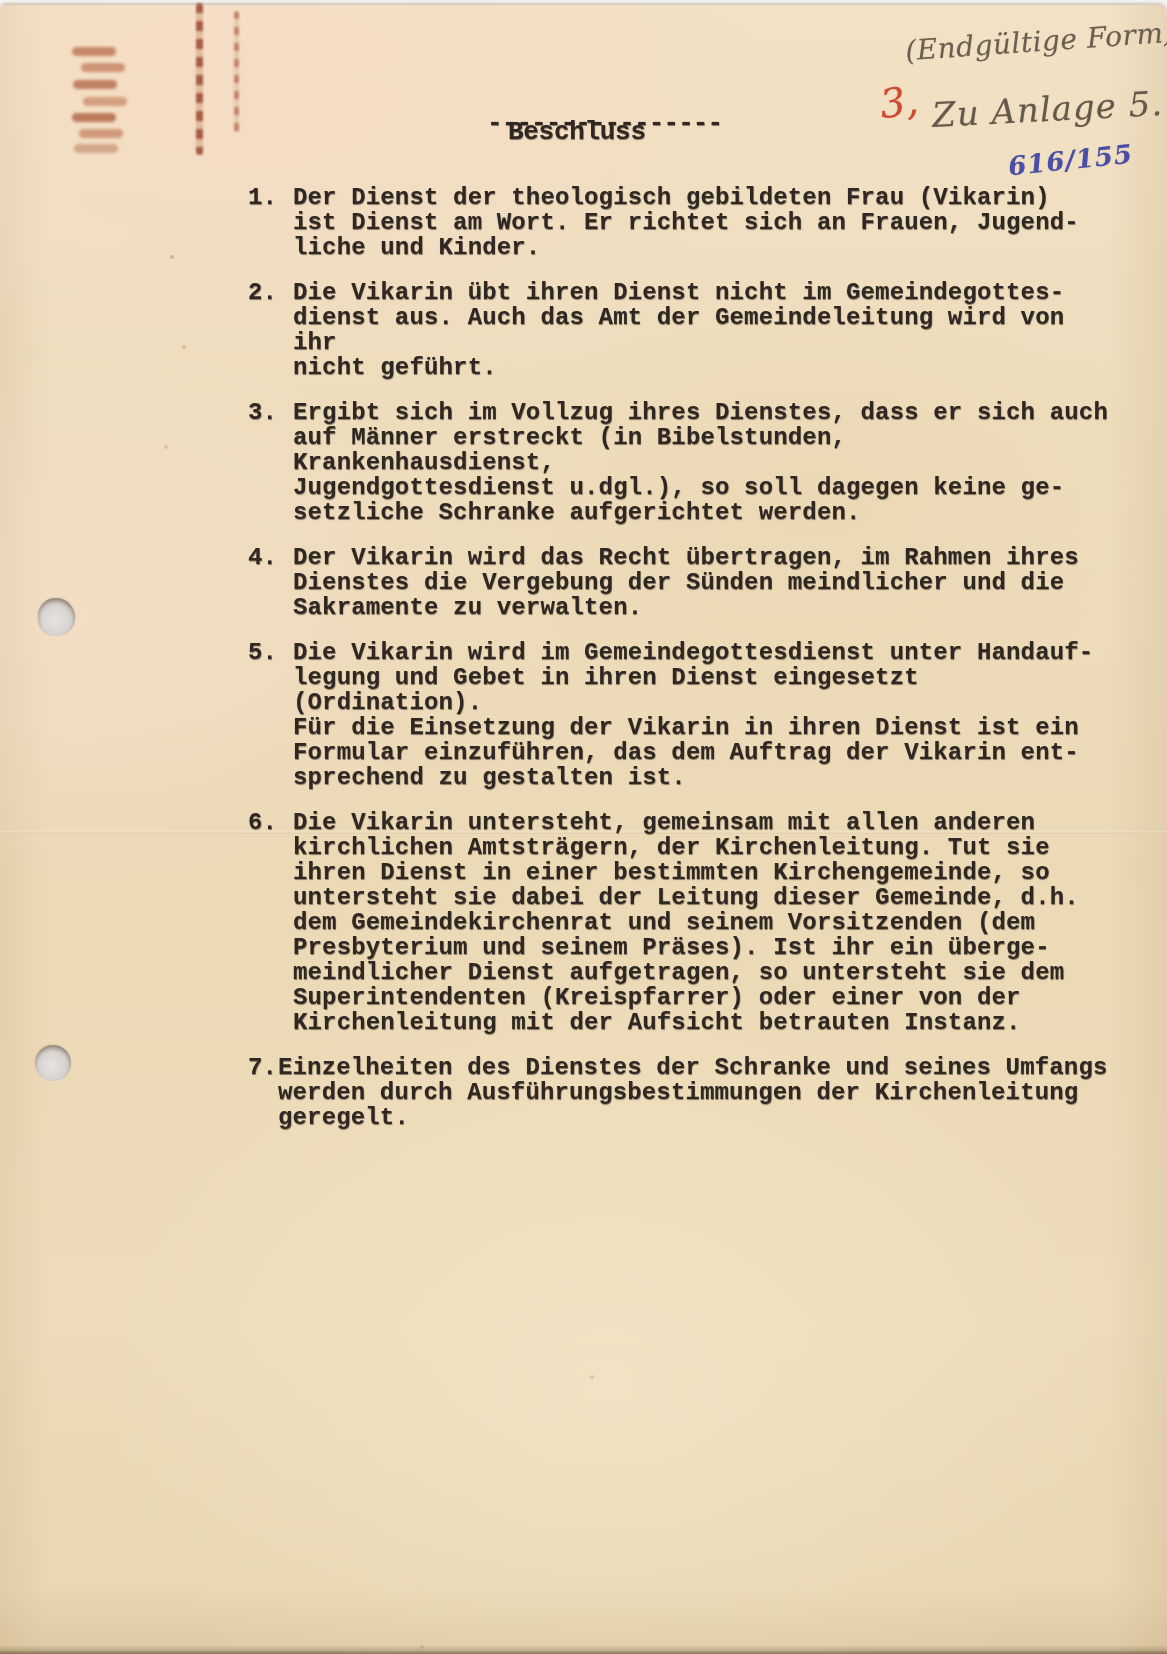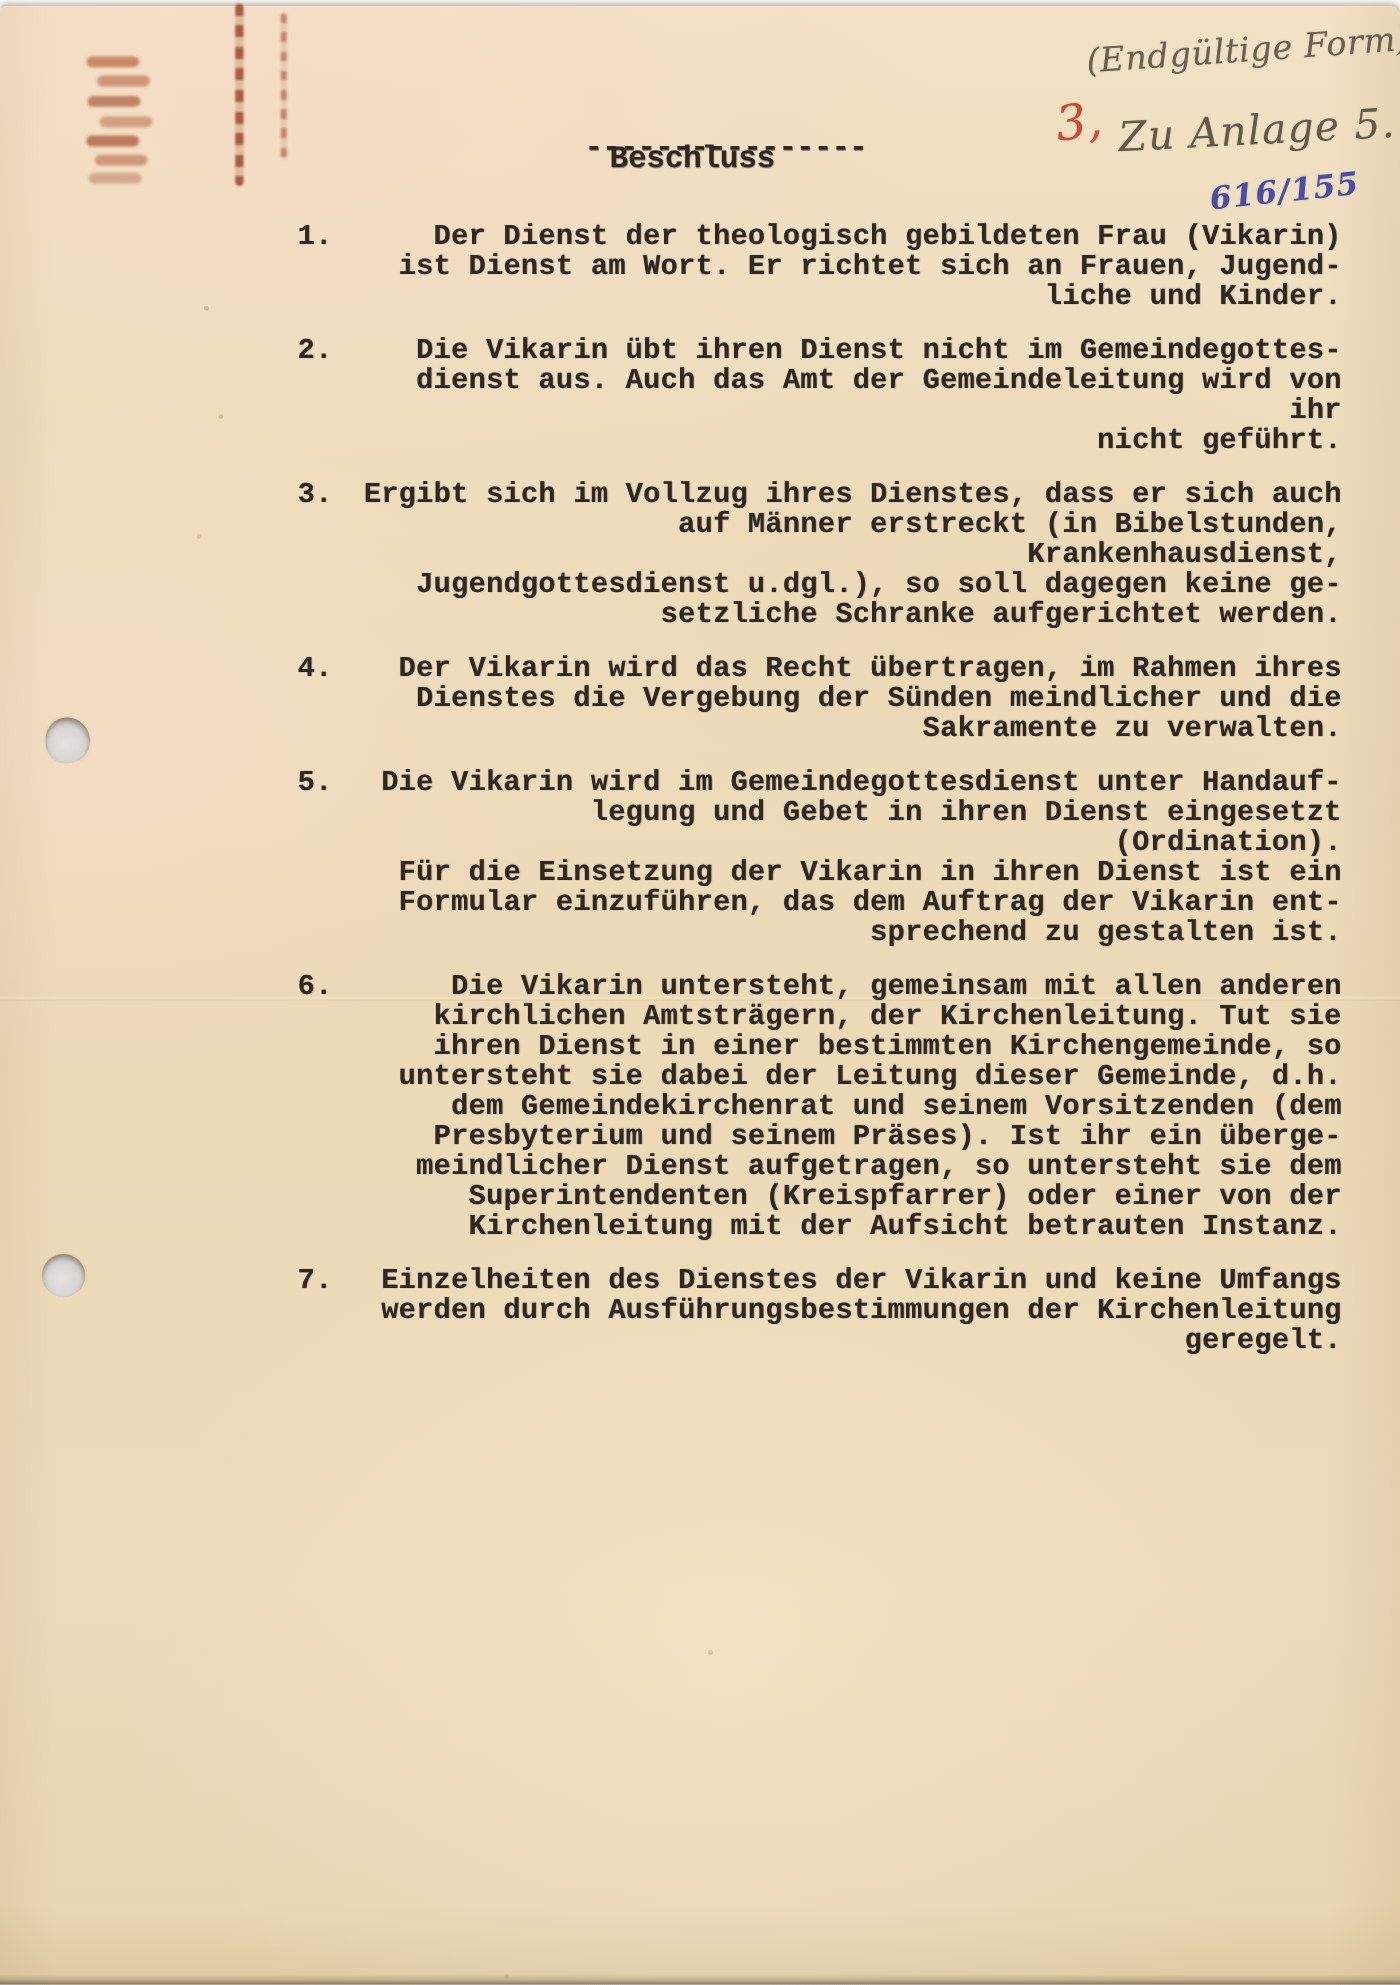--- a/index.html
+++ b/index.html
@@ -71,21 +71,21 @@
     font-family:"Liberation Mono", monospace;font-weight:700;
     color:#2e2722;letter-spacing:.15px;
     text-shadow:.4px .6px .9px rgba(46,35,25,.55);
   }
   .doc-title{position:absolute;left:508px;top:84px;font-size:26px;line-height:26px;letter-spacing:-.3px;margin-top:30px;}
   .doc-title-underline{position:absolute;left:487px;top:105px;font-size:26px;line-height:26px;letter-spacing:-.9px;}
   .doc-body{position:absolute;left:248px;top:180px;width:870px;font-size:24px;line-height:25px;}
   .item{position:relative;padding-left:45px;margin-bottom:20px;}
   .item.tight{padding-left:30px;}
   .item .num{position:absolute;left:0;top:0;}
-  .item .text{display:block;white-space:pre-line;text-align:right;}
+  .item .text{display:block;white-space:pre-line;}
   
   .hand{position:absolute;font-family:"DejaVu Serif", serif;font-style:italic;white-space:nowrap;}
   .pencil-note{left:905px;top:20px;font-size:28px;color:#6a6052;transform:rotate(-4deg);letter-spacing:.5px;
                text-shadow:0 0 1px rgba(106,96,82,.4);}
   .red-number{left:880px;top:74px;font-size:40px;color:#cf4a30;transform:rotate(-7deg);
               text-shadow:0 0 1px rgba(207,74,48,.5);}
   .pencil-ref{left:932px;top:84px;font-size:34px;color:#645a4c;transform:rotate(-3deg);letter-spacing:1px;
               text-shadow:0 0 1px rgba(100,90,76,.4);}
   .blue-number{left:1008px;top:140px;font-size:26px;color:#4a4fa5;transform:rotate(-6deg);letter-spacing:1px;
                font-weight:700;text-shadow:0 0 1px rgba(74,79,165,.4);}
@@ -158,19 +158,19 @@
 untersteht sie dabei der Leitung dieser Gemeinde, d.h.
 dem Gemeindekirchenrat und seinem Vorsitzenden (dem
 Presbyterium und seinem Präses). Ist ihr ein überge-
 meindlicher Dienst aufgetragen, so untersteht sie dem
 Superintendenten (Kreispfarrer) oder einer von der
 Kirchenleitung mit der Aufsicht betrauten Instanz.</span>
   </div>
 
   <div class="item tight">
     <span class="num">7.</span>
-    <span class="text">Einzelheiten des Dienstes der Vikarin und keine Umfangs
+    <span class="text">Einzelheiten des Dienstes der Schranke und seines Umfangs
 werden durch Ausführungsbestimmungen der Kirchenleitung
 geregelt.</span>
   </div>
 </div>
 
 </div>
 
 </body></html>

